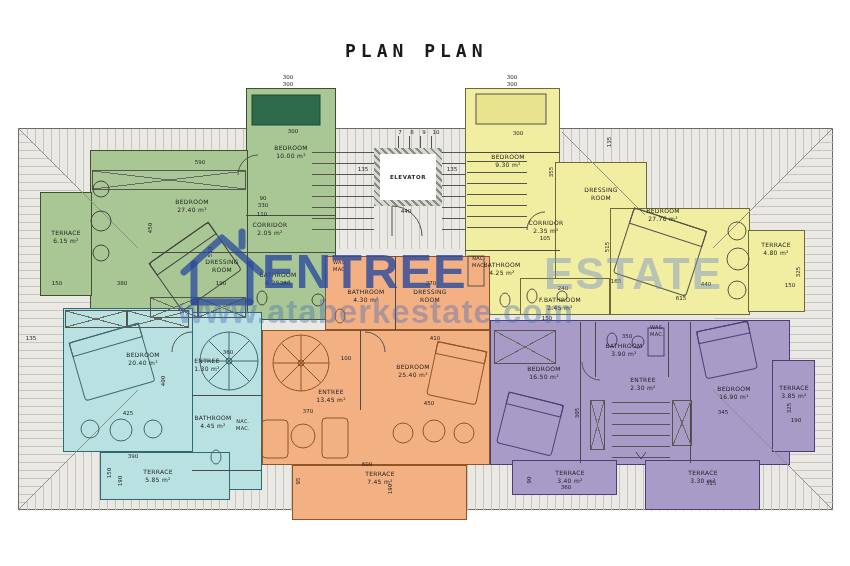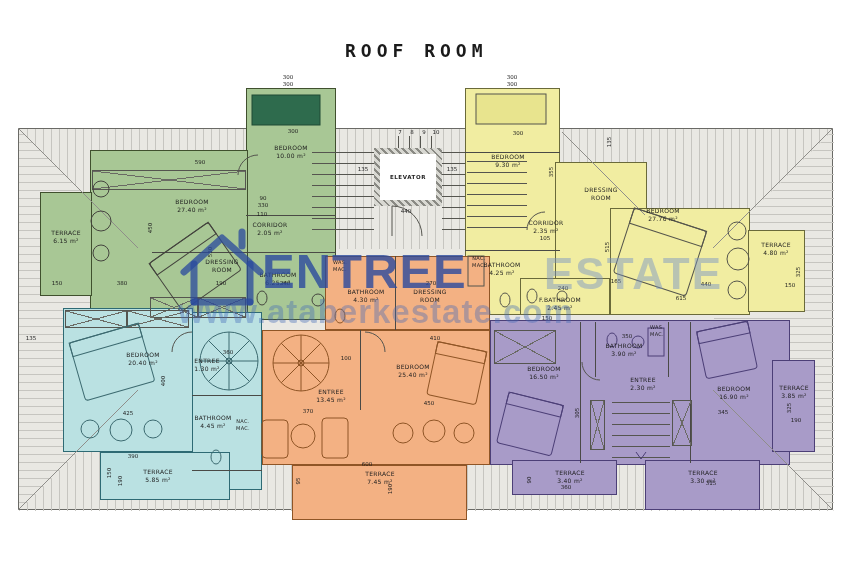--- a/index.html
+++ b/index.html
@@ -33,21 +33,21 @@
   .dim.v{transform:translate(-50%,-50%) rotate(-90deg)}
   svg.layer{position:absolute;left:0;top:0;z-index:3}
   .wm{position:absolute;z-index:6;font-weight:bold;font-family:"Liberation Sans","DejaVu Sans",sans-serif}
   .wm-brand{left:262px;top:243px;font-size:49px;color:rgba(42,74,158,.80);letter-spacing:1px}
   .wm-estate{left:544px;top:249px;font-size:44px;color:rgba(115,145,200,.45);letter-spacing:2px}
   .wm-url{left:178px;top:293px;font-size:33px;color:rgba(66,106,184,.38);letter-spacing:1px}
 </style>
 </head>
 <body>
 
-<div class="title">ROOF ROOM</div>
+<div class="title">PLAN PLAN</div>
 
 <div class="roof">
   <div class="strip hv" style="left:0;top:0;width:815px;height:120px;clip-path:polygon(0 0,815px 0,695px 120px,120px 120px)"></div>
   <div class="strip hv" style="left:0;top:262px;width:815px;height:120px;clip-path:polygon(120px 0,695px 0,815px 120px,0 120px)"></div>
   <div class="strip hh" style="left:0;top:0;width:120px;height:382px;clip-path:polygon(0 0,120px 120px,120px 262px,0 382px)"></div>
   <div class="strip hh" style="left:695px;top:0;width:120px;height:382px;clip-path:polygon(120px 0,0 120px,0 262px,120px 382px)"></div>
 </div>
 
 <div class="unit g" style="left:246px;top:88px;width:90px;height:232px"></div>
 <div class="unit g" style="left:90px;top:150px;width:158px;height:170px"></div>

